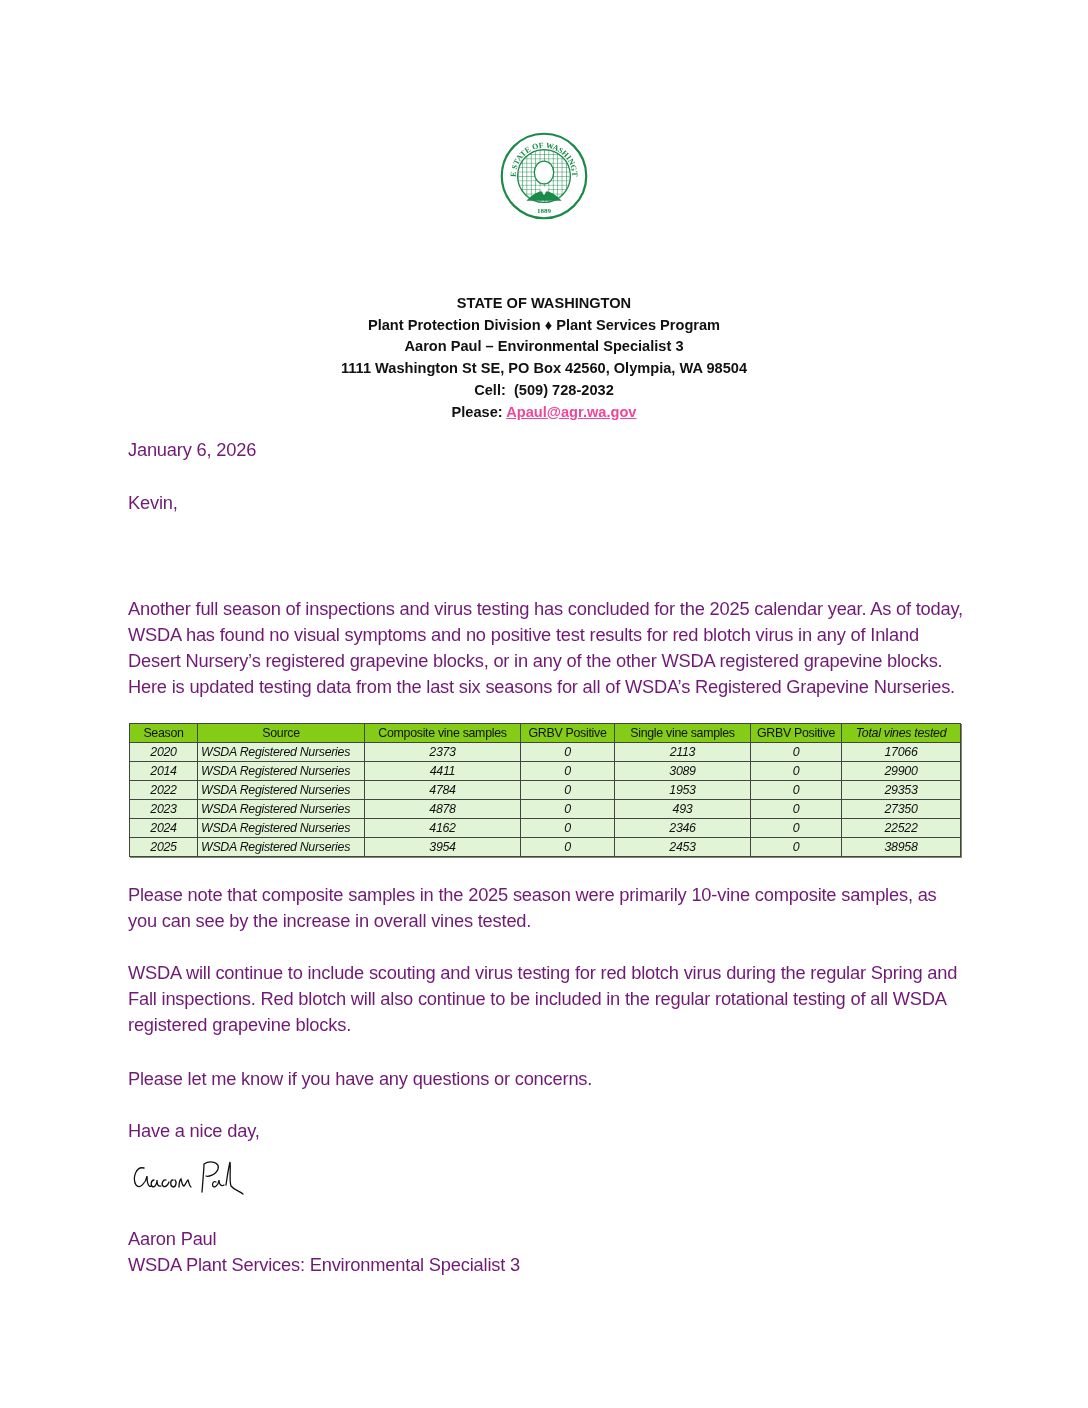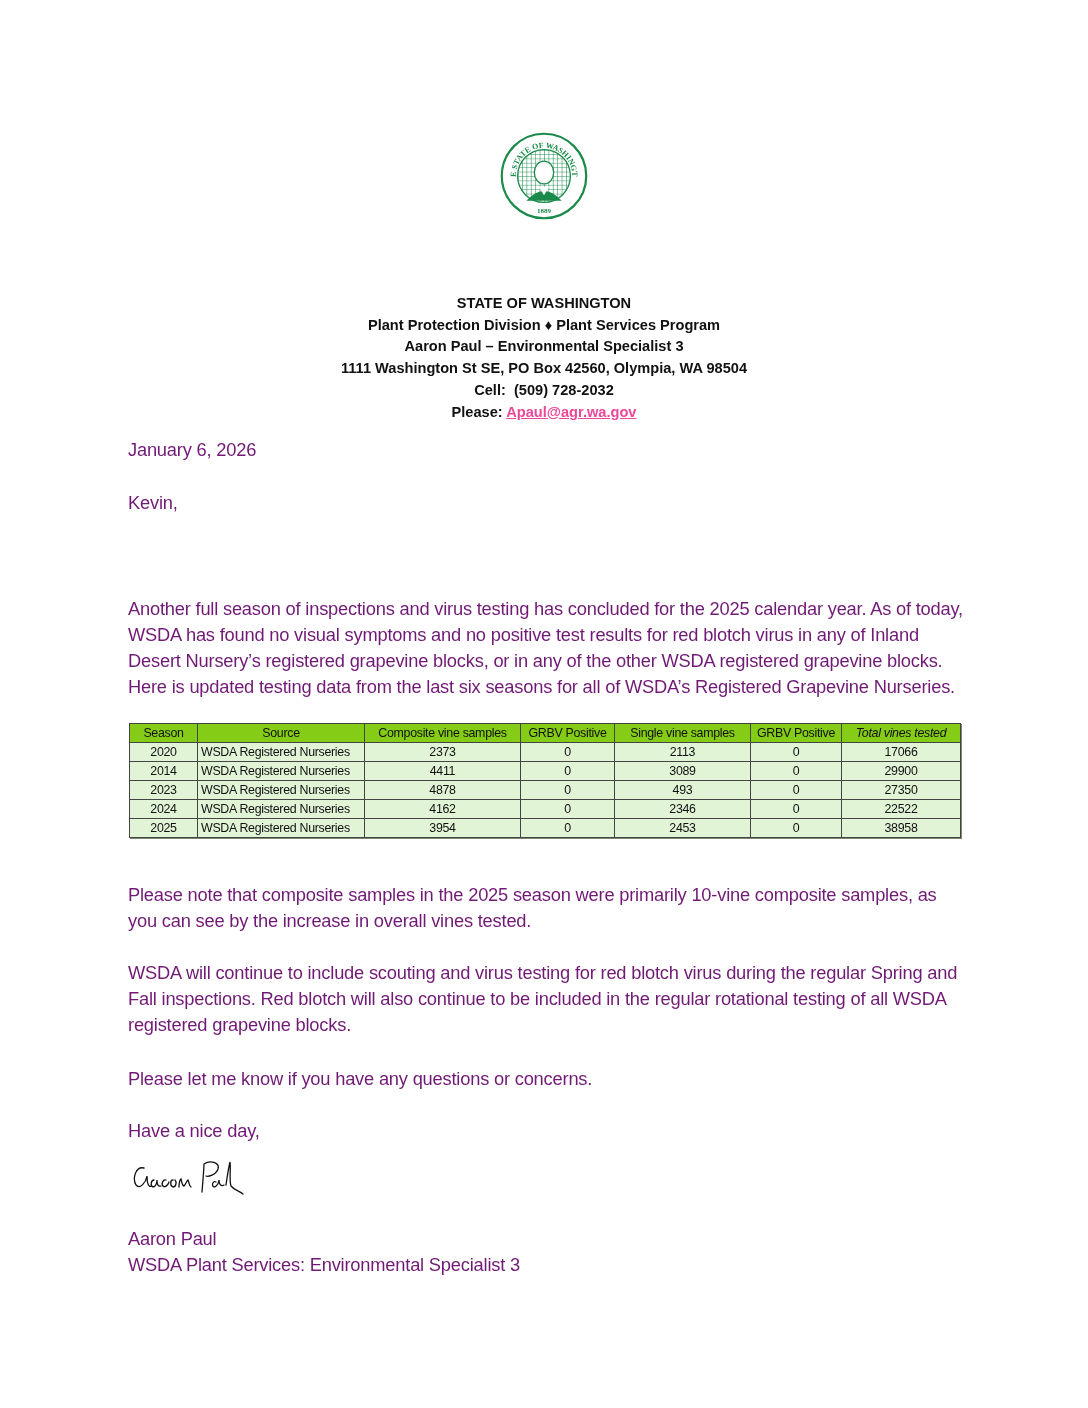--- a/index.html
+++ b/index.html
@@ -20,21 +20,21 @@
   .closing { top: 1118px; }
   .sig-name { top: 1226px; }
   .sig-title { top: 1252px; }
   .signature { position: absolute; left: 130px; top: 1158px; width: 115px; height: 38px; }
 
   table.data { position: absolute; left: 129px; top: 723px; border-collapse: collapse;
                font-size: 12.4px; color: #111; box-shadow: 1px 1px 0 #7a8a6a; }
   table.data th, table.data td { border: 1px solid #444; text-align: center; padding: 0; height: 18px;
                font-weight: normal; letter-spacing: -0.3px; }
   table.data th { background: #84cc16; }
-  table.data td { background: #e1f4d6; }
+  table.data td { background: #e1f4d6; font-style: italic; }
   table.data td.src { text-align: left; padding-left: 3px; }
   .c0 { width: 67px; } .c1 { width: 166px; } .c2 { width: 155px; } .c3 { width: 93px; }
   .c4 { width: 135px; } .c5 { width: 90px; } .c6 { width: 118px; font-style: italic; }
 </style>
 </head>
 <body>
 
 <svg class="seal" viewBox="0 0 100 100">
   <defs>
     <path id="arcTop" d="M 18 50 A 32 32 0 0 1 82 50"></path>
@@ -97,20 +97,29 @@
     <tr>
       <td>2014</td>
       <td class="src">WSDA Registered Nurseries</td>
       <td>4411</td>
       <td>0</td>
       <td>3089</td>
       <td>0</td>
       <td>29900</td>
     </tr>
     <tr>
+      <td>2022</td>
+      <td class="src">WSDA Registered Nurseries</td>
+      <td>4784</td>
+      <td>0</td>
+      <td>1953</td>
+      <td>0</td>
+      <td>29353</td>
+    </tr>
+    <tr>
       <td>2023</td>
       <td class="src">WSDA Registered Nurseries</td>
       <td>4878</td>
       <td>0</td>
       <td>493</td>
       <td>0</td>
       <td>27350</td>
     </tr>
     <tr>
       <td>2024</td>

